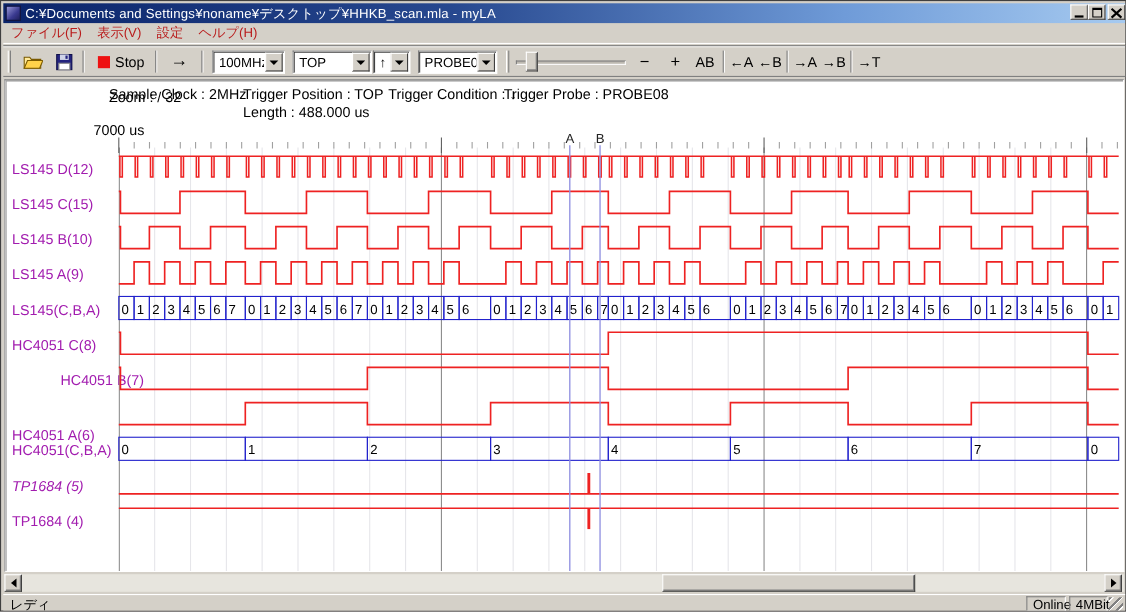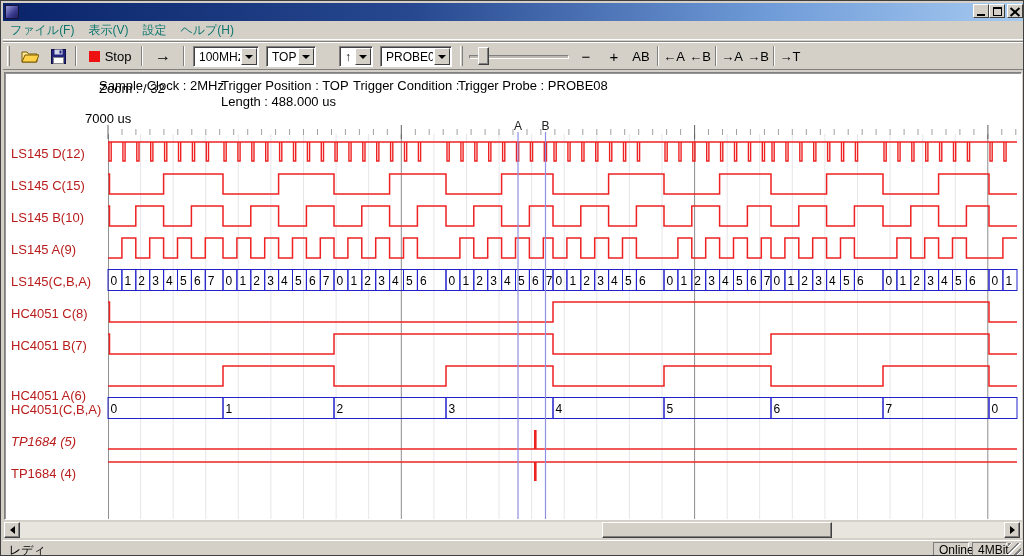--- a/index.html
+++ b/index.html
@@ -18,21 +18,21 @@
     border:1px solid;border-color:#fff #404040 #404040 #fff;
     display:flex;align-items:center;justify-content:center}
   .g-min{width:8px;height:2px;background:#000;margin-top:7px}
   .g-max{width:9px;height:9px;border:1px solid #000;border-top-width:2px}
   .g-close{position:relative;width:10px;height:9px}
   .g-close::before,.g-close::after{content:"";position:absolute;left:-1px;top:4px;width:12px;height:2px;background:#000}
   .g-close::before{transform:rotate(42deg)}.g-close::after{transform:rotate(-42deg)}
   
   #menubar{position:absolute;left:2px;top:21px;width:1020px;height:18px;background:#d4d0c8;
     border-bottom:1px solid #fff;font-size:12px;display:flex;align-items:center}
-  .menu-item{padding:2px 7px;color:#0f766e;white-space:nowrap}
+  .menu-item{padding:2px 7px;color:#b91c1c;white-space:nowrap}
   
   #toolbar{position:absolute;left:2px;top:40px;width:1020px;height:29px;background:#d4d0c8;
     border-top:1px solid #808080;box-shadow:inset 0 1px 0 #fff;border-bottom:1px solid #808080}
   .grip{position:absolute;top:4px;height:20px;width:3px;border-left:1px solid #fff;border-right:1px solid #808080}
   .sep{position:absolute;top:4px;height:20px;width:2px;border-left:1px solid #808080;border-right:1px solid #fff}
   .tbtn{position:absolute;top:2px;height:24px;background:transparent;border:1px solid transparent;
     font-size:13px;color:#000;display:flex;align-items:center;justify-content:center;
     font-family:"Liberation Sans",sans-serif;white-space:nowrap}
   .stopsq{width:11px;height:11px;background:#ee1111;margin-right:5px;display:inline-block}
   .combo{position:absolute;top:4px;height:21px;background:#fff;
@@ -44,21 +44,21 @@
   .tri{width:0;height:0;border-left:4px solid transparent;border-right:4px solid transparent;border-top:4px solid #000}
   #slider{position:absolute;left:466px;top:2px;width:100px;height:24px}
   #slider .track{position:absolute;left:0;right:0;top:11px;height:4px;
     border:1px solid;border-color:#808080 #fff #fff #808080;background:#bdb9b1}
   #slider .thumb{position:absolute;left:9px;top:3px;width:11px;height:18px;background:#d4d0c8;
     border:1px solid;border-color:#fff #404040 #404040 #fff;box-shadow:inset -1px -1px 0 #808080}
   
   #panel{position:absolute;left:3px;top:71px;width:1018px;height:448px;background:#fff;
     border:1px solid;border-color:#808080 #fff #fff #808080;box-shadow:inset 1px 1px 0 rgba(64,64,64,.55)}
   .info{position:absolute;font-size:13px;color:#000;white-space:nowrap}
-  .siglabel{position:absolute;left:10px;font-size:13px;color:#b91c1c;white-space:nowrap}
+  .siglabel{position:absolute;left:10px;font-size:13px;color:#a21caf;white-space:nowrap}
   #wave-svg{position:absolute;left:0;top:0;width:1024px;height:556px;pointer-events:none}
   
   #hscroll{position:absolute;left:3px;top:521px;width:1018px;height:16px;background:#e7e5de}
   .sbtn{position:absolute;top:0;width:16px;height:16px;background:#d4d0c8;
     border:1px solid;border-color:#fff #404040 #404040 #fff;box-shadow:inset -1px -1px 0 #808080;
     display:flex;align-items:center;justify-content:center}
   .arr-l{width:0;height:0;border-top:4px solid transparent;border-bottom:4px solid transparent;border-right:5px solid #000}
   .arr-r{width:0;height:0;border-top:4px solid transparent;border-bottom:4px solid transparent;border-left:5px solid #000}
   #sthumb{position:absolute;left:598px;top:0;width:230px;height:16px;background:#d4d0c8;
     border:1px solid;border-color:#fff #404040 #404040 #fff;box-shadow:inset -1px -1px 0 #808080}
@@ -69,20 +69,21 @@
     padding:0 5px;font-size:12px;white-space:nowrap}
   #grip-corner{position:absolute;right:2px;top:2px;width:13px;height:13px;
     background:repeating-linear-gradient(-45deg,transparent 0 3px,#fff 3px 4px,#808080 4px 6px)}
   #bottom-edge{position:absolute;left:0;top:554px;width:1024px;height:2px;background:#15156b}
 </style>
 </head>
 <body>
 
 <div id="titlebar">
   <span id="app-icon"></span>
+  <span id="title-text">C:¥Documents and Settings¥noname¥デスクトップ¥HHKB_scan.mla - myLA</span>
 </div>
 <div class="wbtn" style="left:972px">
     <span class="g-min"></span>
   </div>
 <div class="wbtn" style="left:988px">
     <span class="g-max"></span>
   </div>
 <div class="wbtn" style="left:1006px">
     <span class="g-close"></span>
   </div>
@@ -124,21 +125,21 @@
   <button class="tbtn" style="left:144px;width:32px;font-size:16px">→</button>
 
   <div class="sep" style="left:180px"></div>
 
   <div class="combo" style="left:190px;width:66px">
     <span class="cval">100MHz</span>
     <span class="cbtn">
         <i class="tri"></i>
       </span>
   </div>
-  <div class="combo" style="left:263px;width:50px">
+  <div class="combo" style="left:263px;width:72px">
     <span class="cval">TOP</span>
     <span class="cbtn">
         <i class="tri"></i>
       </span>
   </div>
   <div class="combo" style="left:336px;width:34px">
     <span class="cval">↑</span>
     <span class="cbtn">
         <i class="tri"></i>
       </span>
@@ -186,21 +187,21 @@
 <div class="info" style="left:220px;top:93px">Length : 488.000 us</div>
 <div class="info" style="left:84px;top:110px">7000 us</div>
 
 <div id="labels">
     <div class="siglabel" style="top: 145px;">LS145 D(12)</div>
     <div class="siglabel" style="top: 177px;">LS145 C(15)</div>
     <div class="siglabel" style="top: 209px;">LS145 B(10)</div>
     <div class="siglabel" style="top: 241px;">LS145 A(9)</div>
     <div class="siglabel" style="top: 273px;">LS145(C,B,A)</div>
     <div class="siglabel" style="top: 305px;">HC4051 C(8)</div>
-    <div class="siglabel" style="top: 337px;">HC4051 B(7)</div>
+    <div class="siglabel" style="top: 337px; margin-left: 44px;">HC4051 B(7)</div>
     <div class="siglabel" style="top: 387px;">HC4051 A(6)</div>
     <div class="siglabel" style="top: 401px;">HC4051(C,B,A)</div>
     <div class="siglabel" style="top: 433px; font-style: italic;">TP1684 (5)</div>
     <div class="siglabel" style="top: 465px;">TP1684 (4)</div>
   </div>
 
 <svg id="wave-svg">
     <g>
       <line x1="139.6" y1="133" x2="139.6" y2="518" stroke="#e6e6ea" stroke-width="1"></line>
       <line x1="172.2" y1="133" x2="172.2" y2="518" stroke="#e6e6ea" stroke-width="1"></line>

